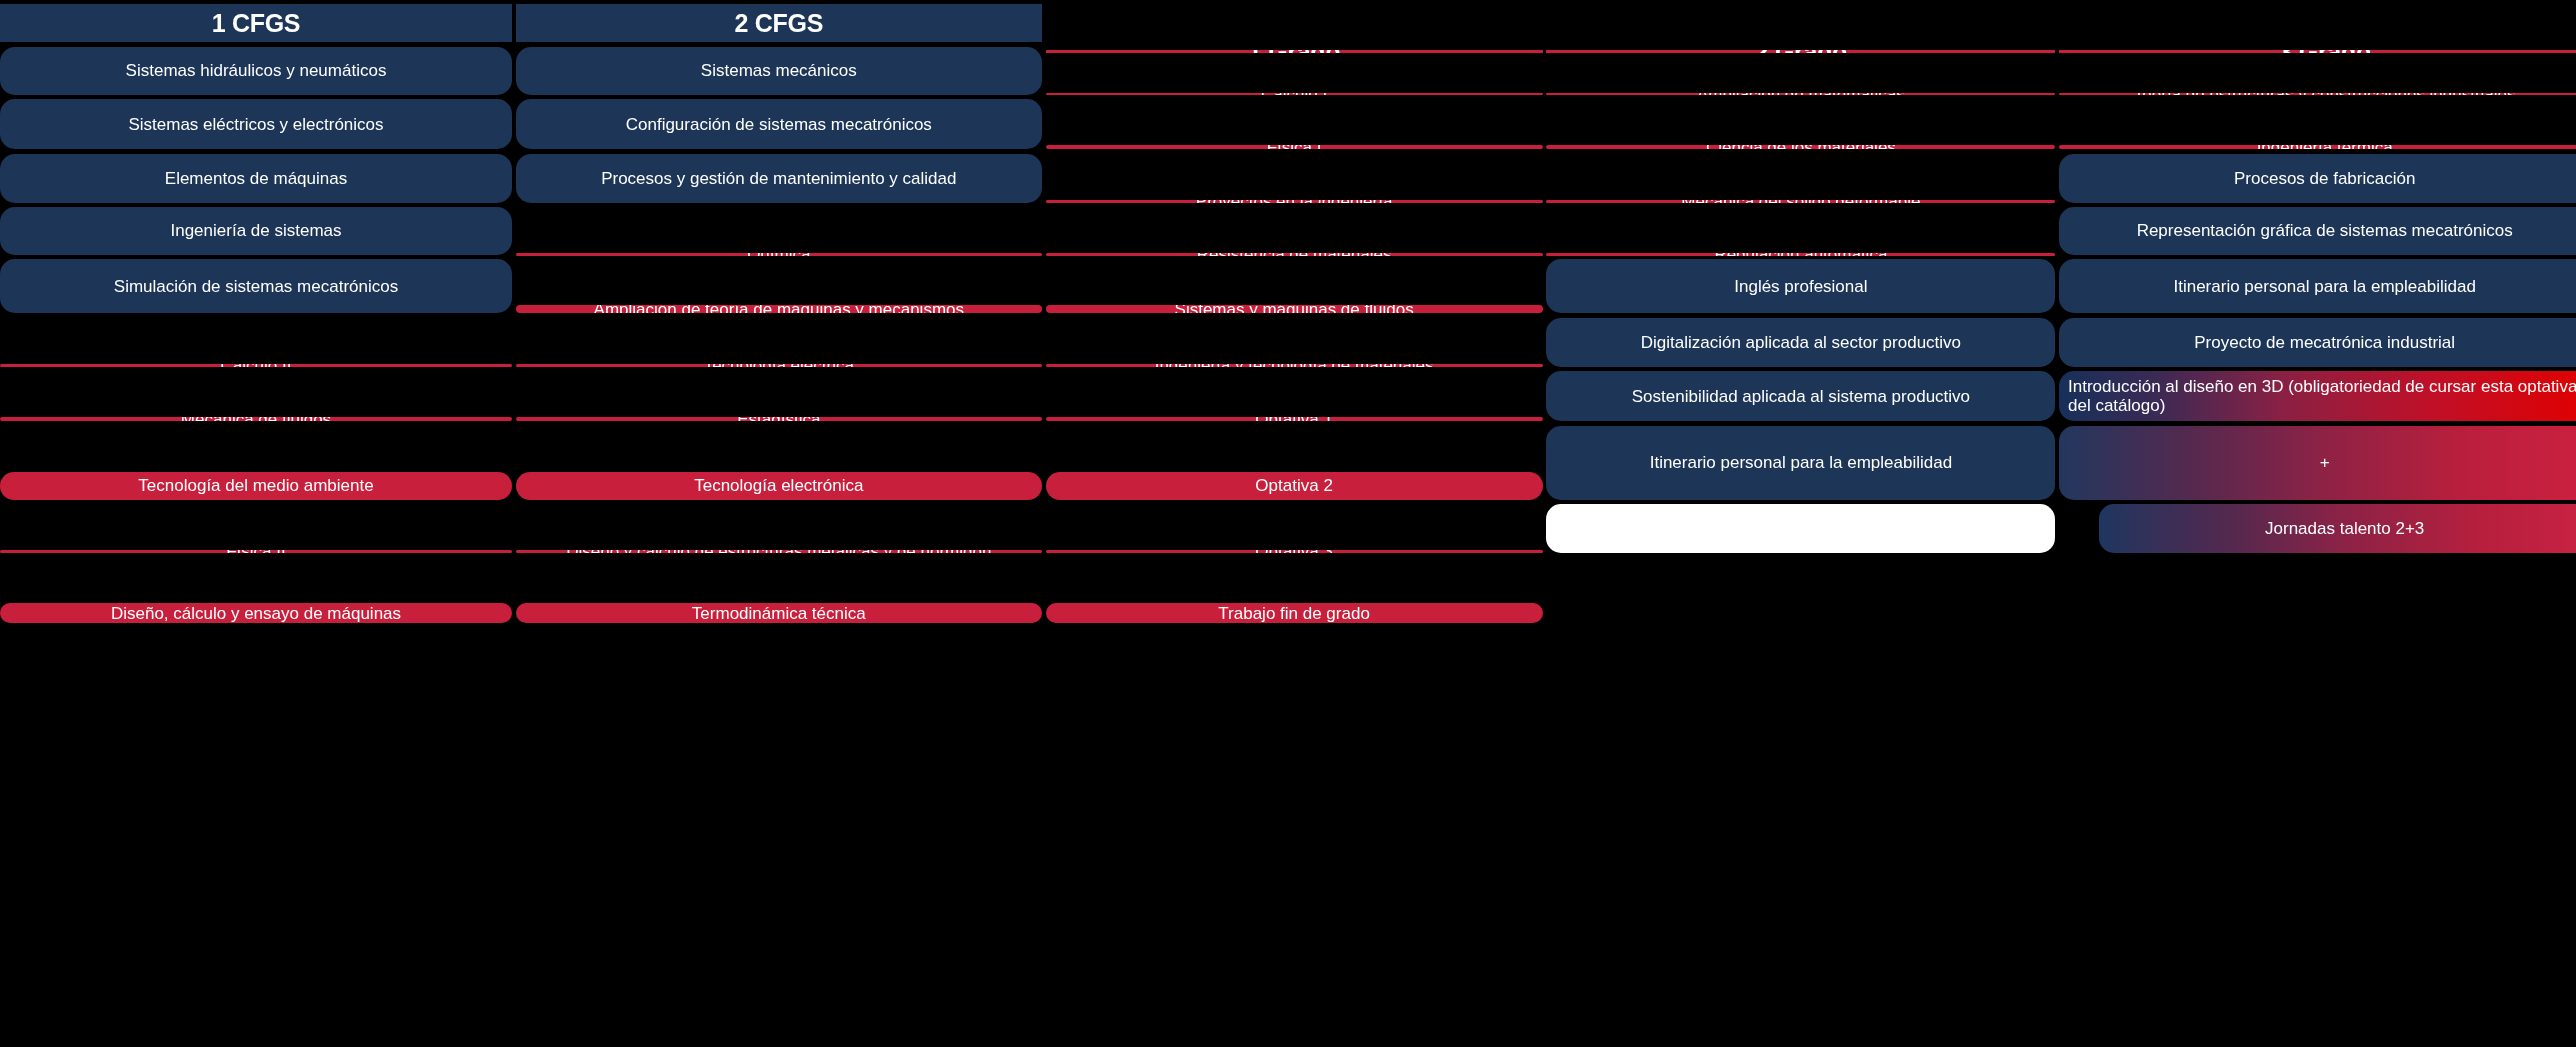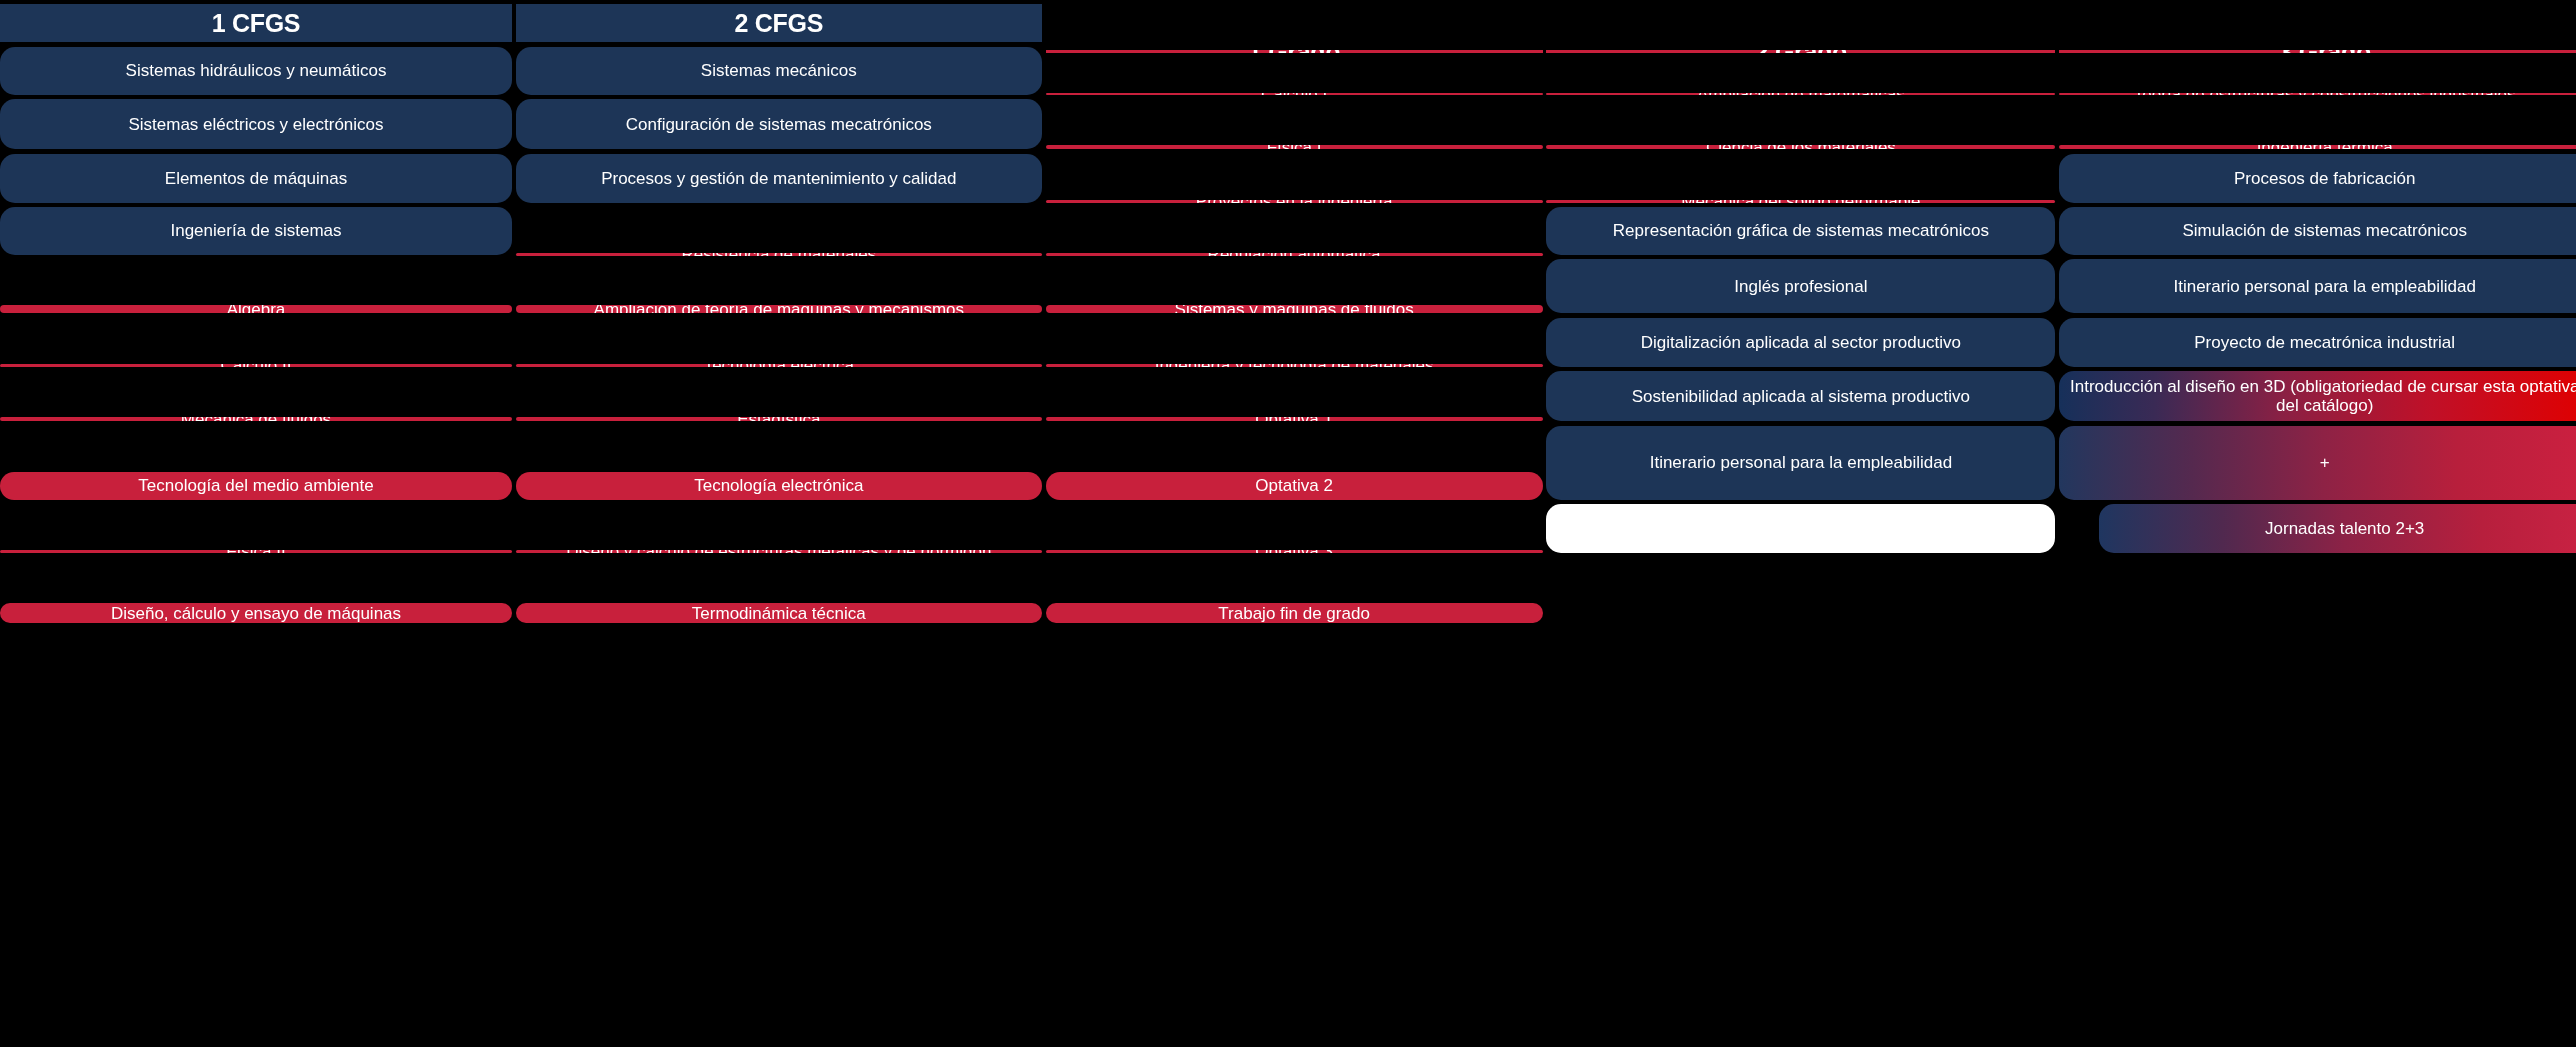--- a/index.html
+++ b/index.html
@@ -22,21 +22,21 @@
     grid-template-rows: 38px 48px 50px 49px 48px 54px 49px 50px 74px 49px 66px;
     column-gap: 3.8px;
     row-gap: 4.4px;
     padding: 4.4px 0 6.3px 0;
     background: #000000;
   }
   .cell {
     display: flex;
     align-items: center;
     justify-content: center;
-    text-align: center;
+    text-align: left;
     color: #ffffff;
     box-sizing: border-box;
     padding: 1.3px 8.8px;
     line-height: 1.12;
     overflow: hidden;
   }
   .navy   { background: #1d3557; }
   .red    { background: #c8203c; margin-top: 46px; }
   .empty  { background: #ffffff; }
 
@@ -80,25 +80,25 @@
     <div class="cell body-text navy">Configuración  de  sistemas mecatrónicos</div>
     <div class="cell body-text red">Física I</div>
     <div class="cell body-text red">Ciencia de los materiales</div>
     <div class="cell body-text red">Ingeniería térmica</div>
     <div class="cell body-text navy">Elementos de máquinas</div>
     <div class="cell body-text navy">Procesos y gestión de mantenimiento y calidad</div>
     <div class="cell body-text red">Proyectos en la ingeniería</div>
     <div class="cell body-text red">Mecánica del sólido deformable</div>
     <div class="cell body-text navy">Procesos de fabricación</div>
     <div class="cell body-text navy">Ingeniería de sistemas</div>
+    <div class="cell body-text red">Química</div>
     <div class="cell body-text red">Resistencia de materiales</div>
     <div class="cell body-text red">Regulación automática</div>
     <div class="cell body-text navy">Representación gráfica de sistemas mecatrónicos</div>
     <div class="cell body-text navy">Simulación de sistemas mecatrónicos</div>
-    <div class="cell body-text red">Álgebra</div>
     <div class="cell body-text red">Ampliación de teoría de máquinas y mecanismos</div>
     <div class="cell body-text red">Sistemas y máquinas de fluidos</div>
     <div class="cell body-text navy">Inglés profesional</div>
     <div class="cell body-text navy">Itinerario personal para la empleabilidad</div>
     <div class="cell body-text red">Cálculo II</div>
     <div class="cell body-text red">Tecnología eléctrica</div>
     <div class="cell body-text red">Ingeniería y tecnología de materiales</div>
     <div class="cell body-text navy">Digitalización aplicada al sector productivo</div>
     <div class="cell body-text navy">Proyecto de mecatrónica industrial</div>
     <div class="cell body-text red">Mecánica de fluidos</div>

